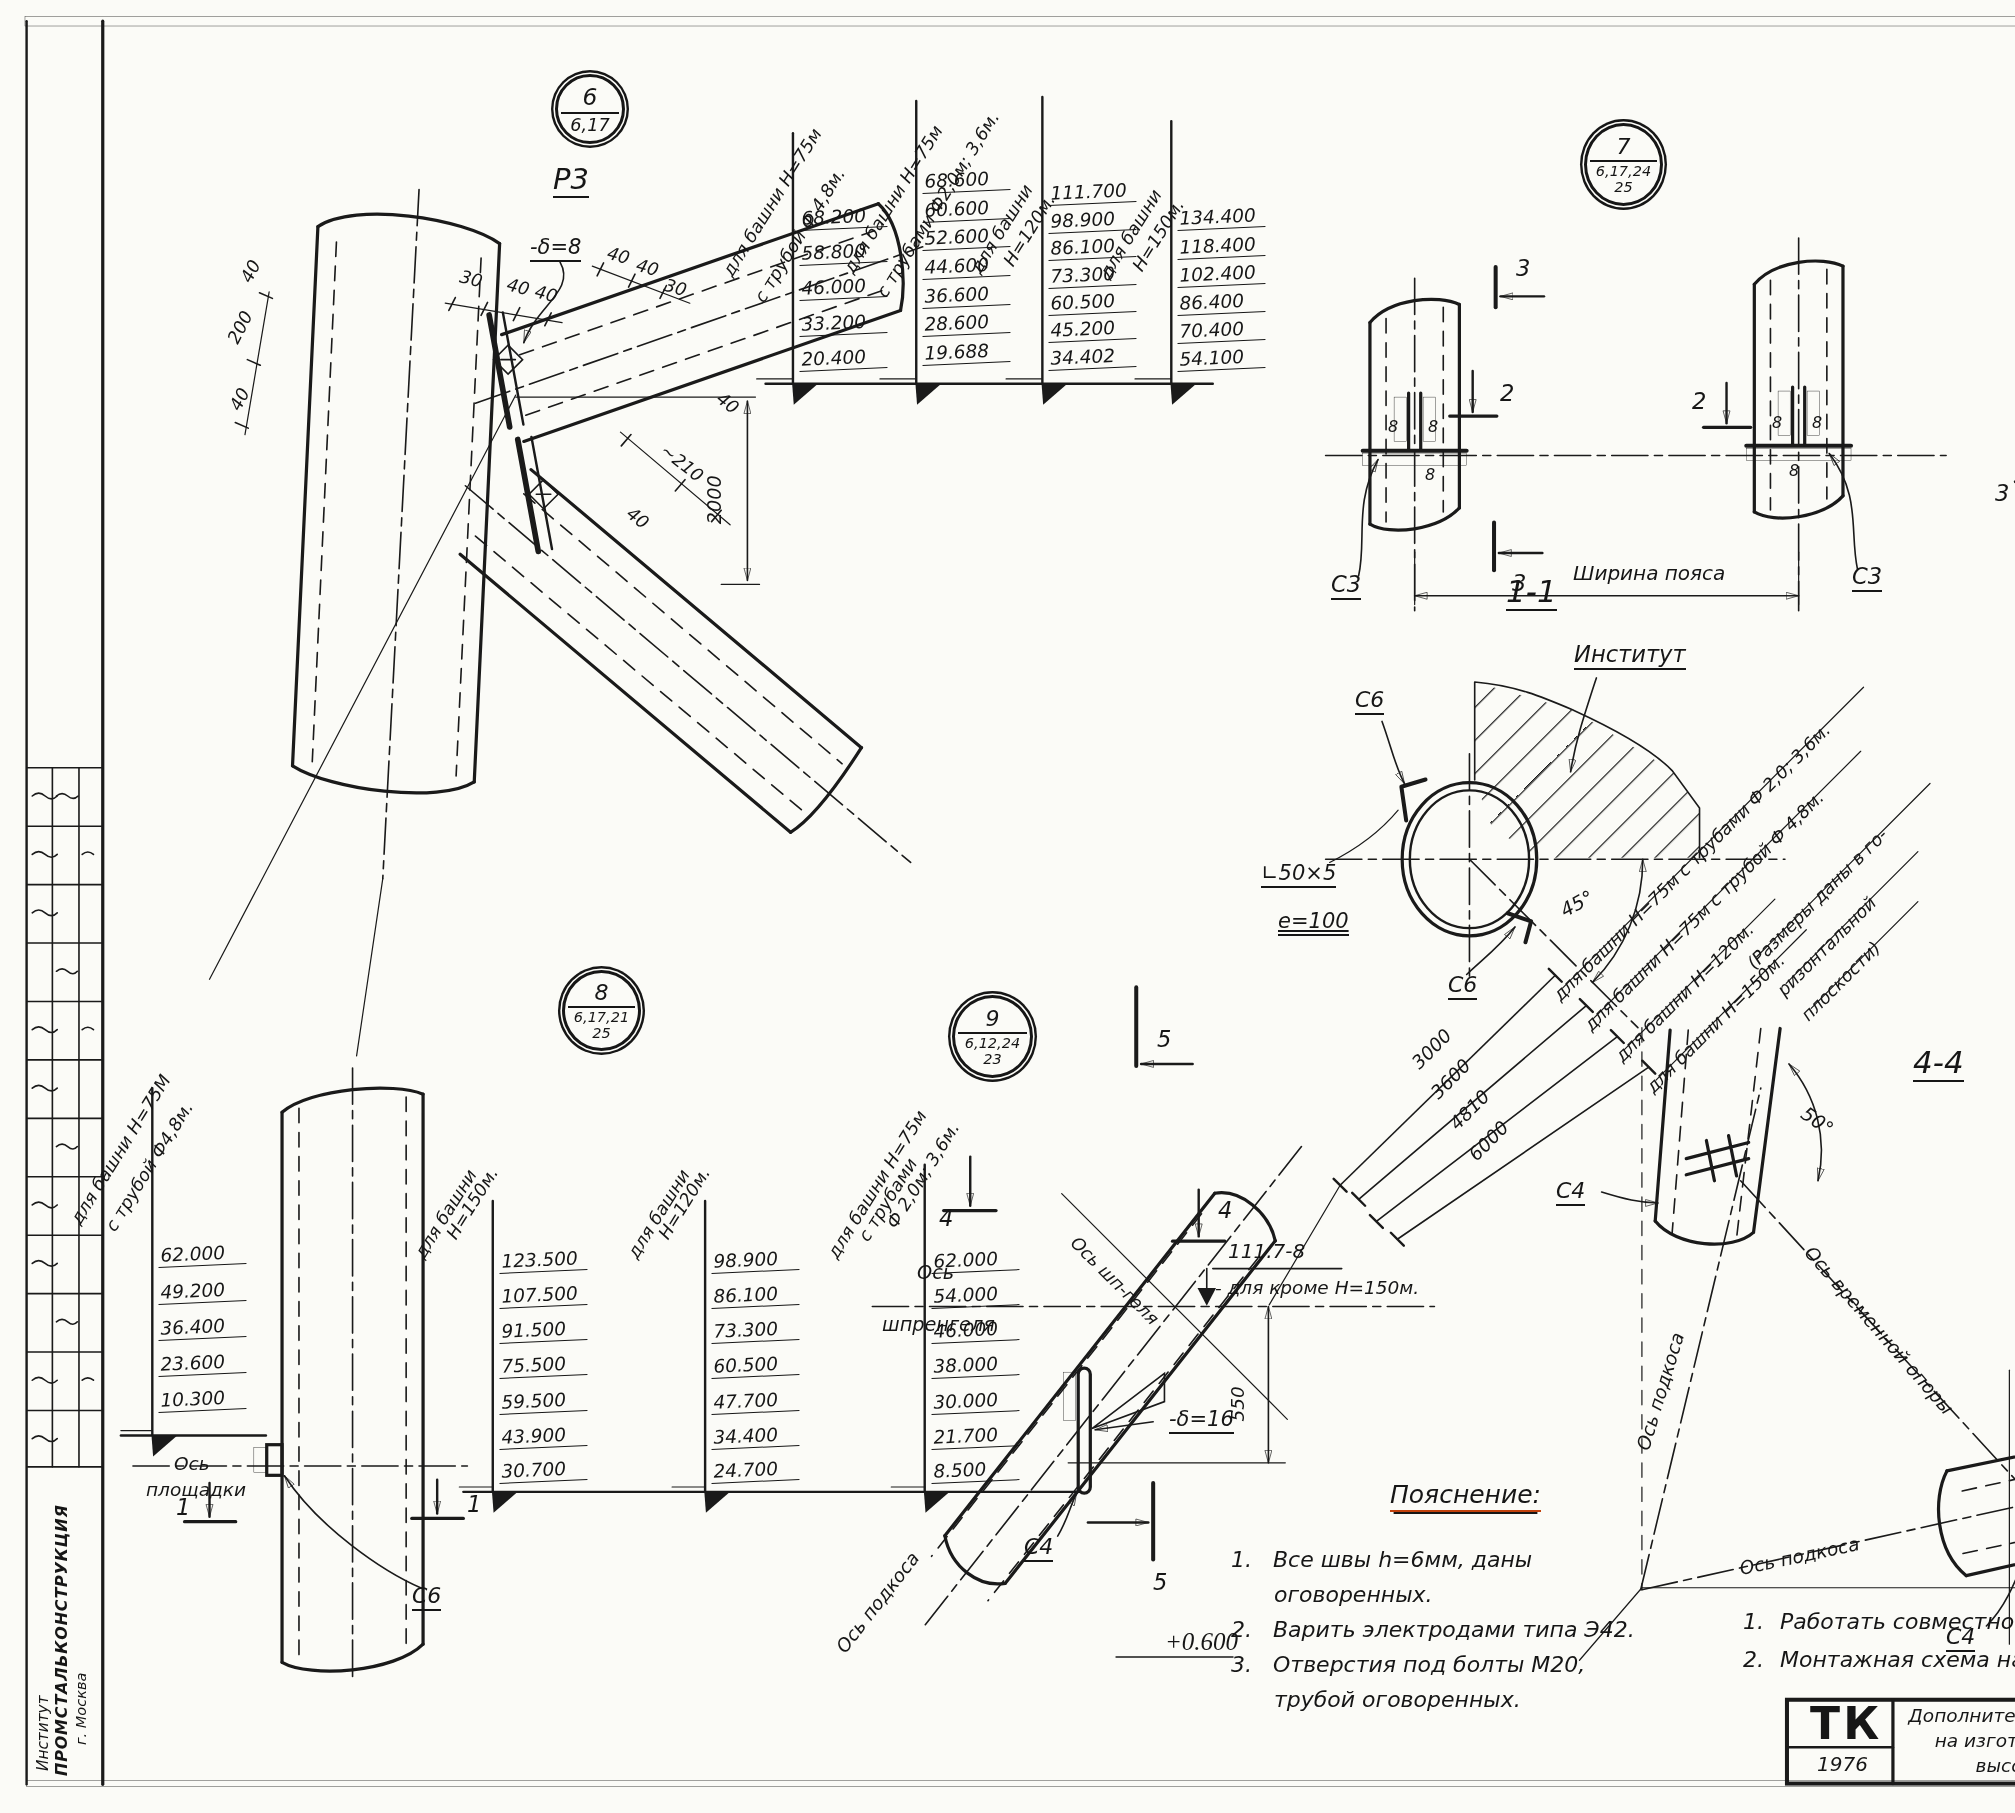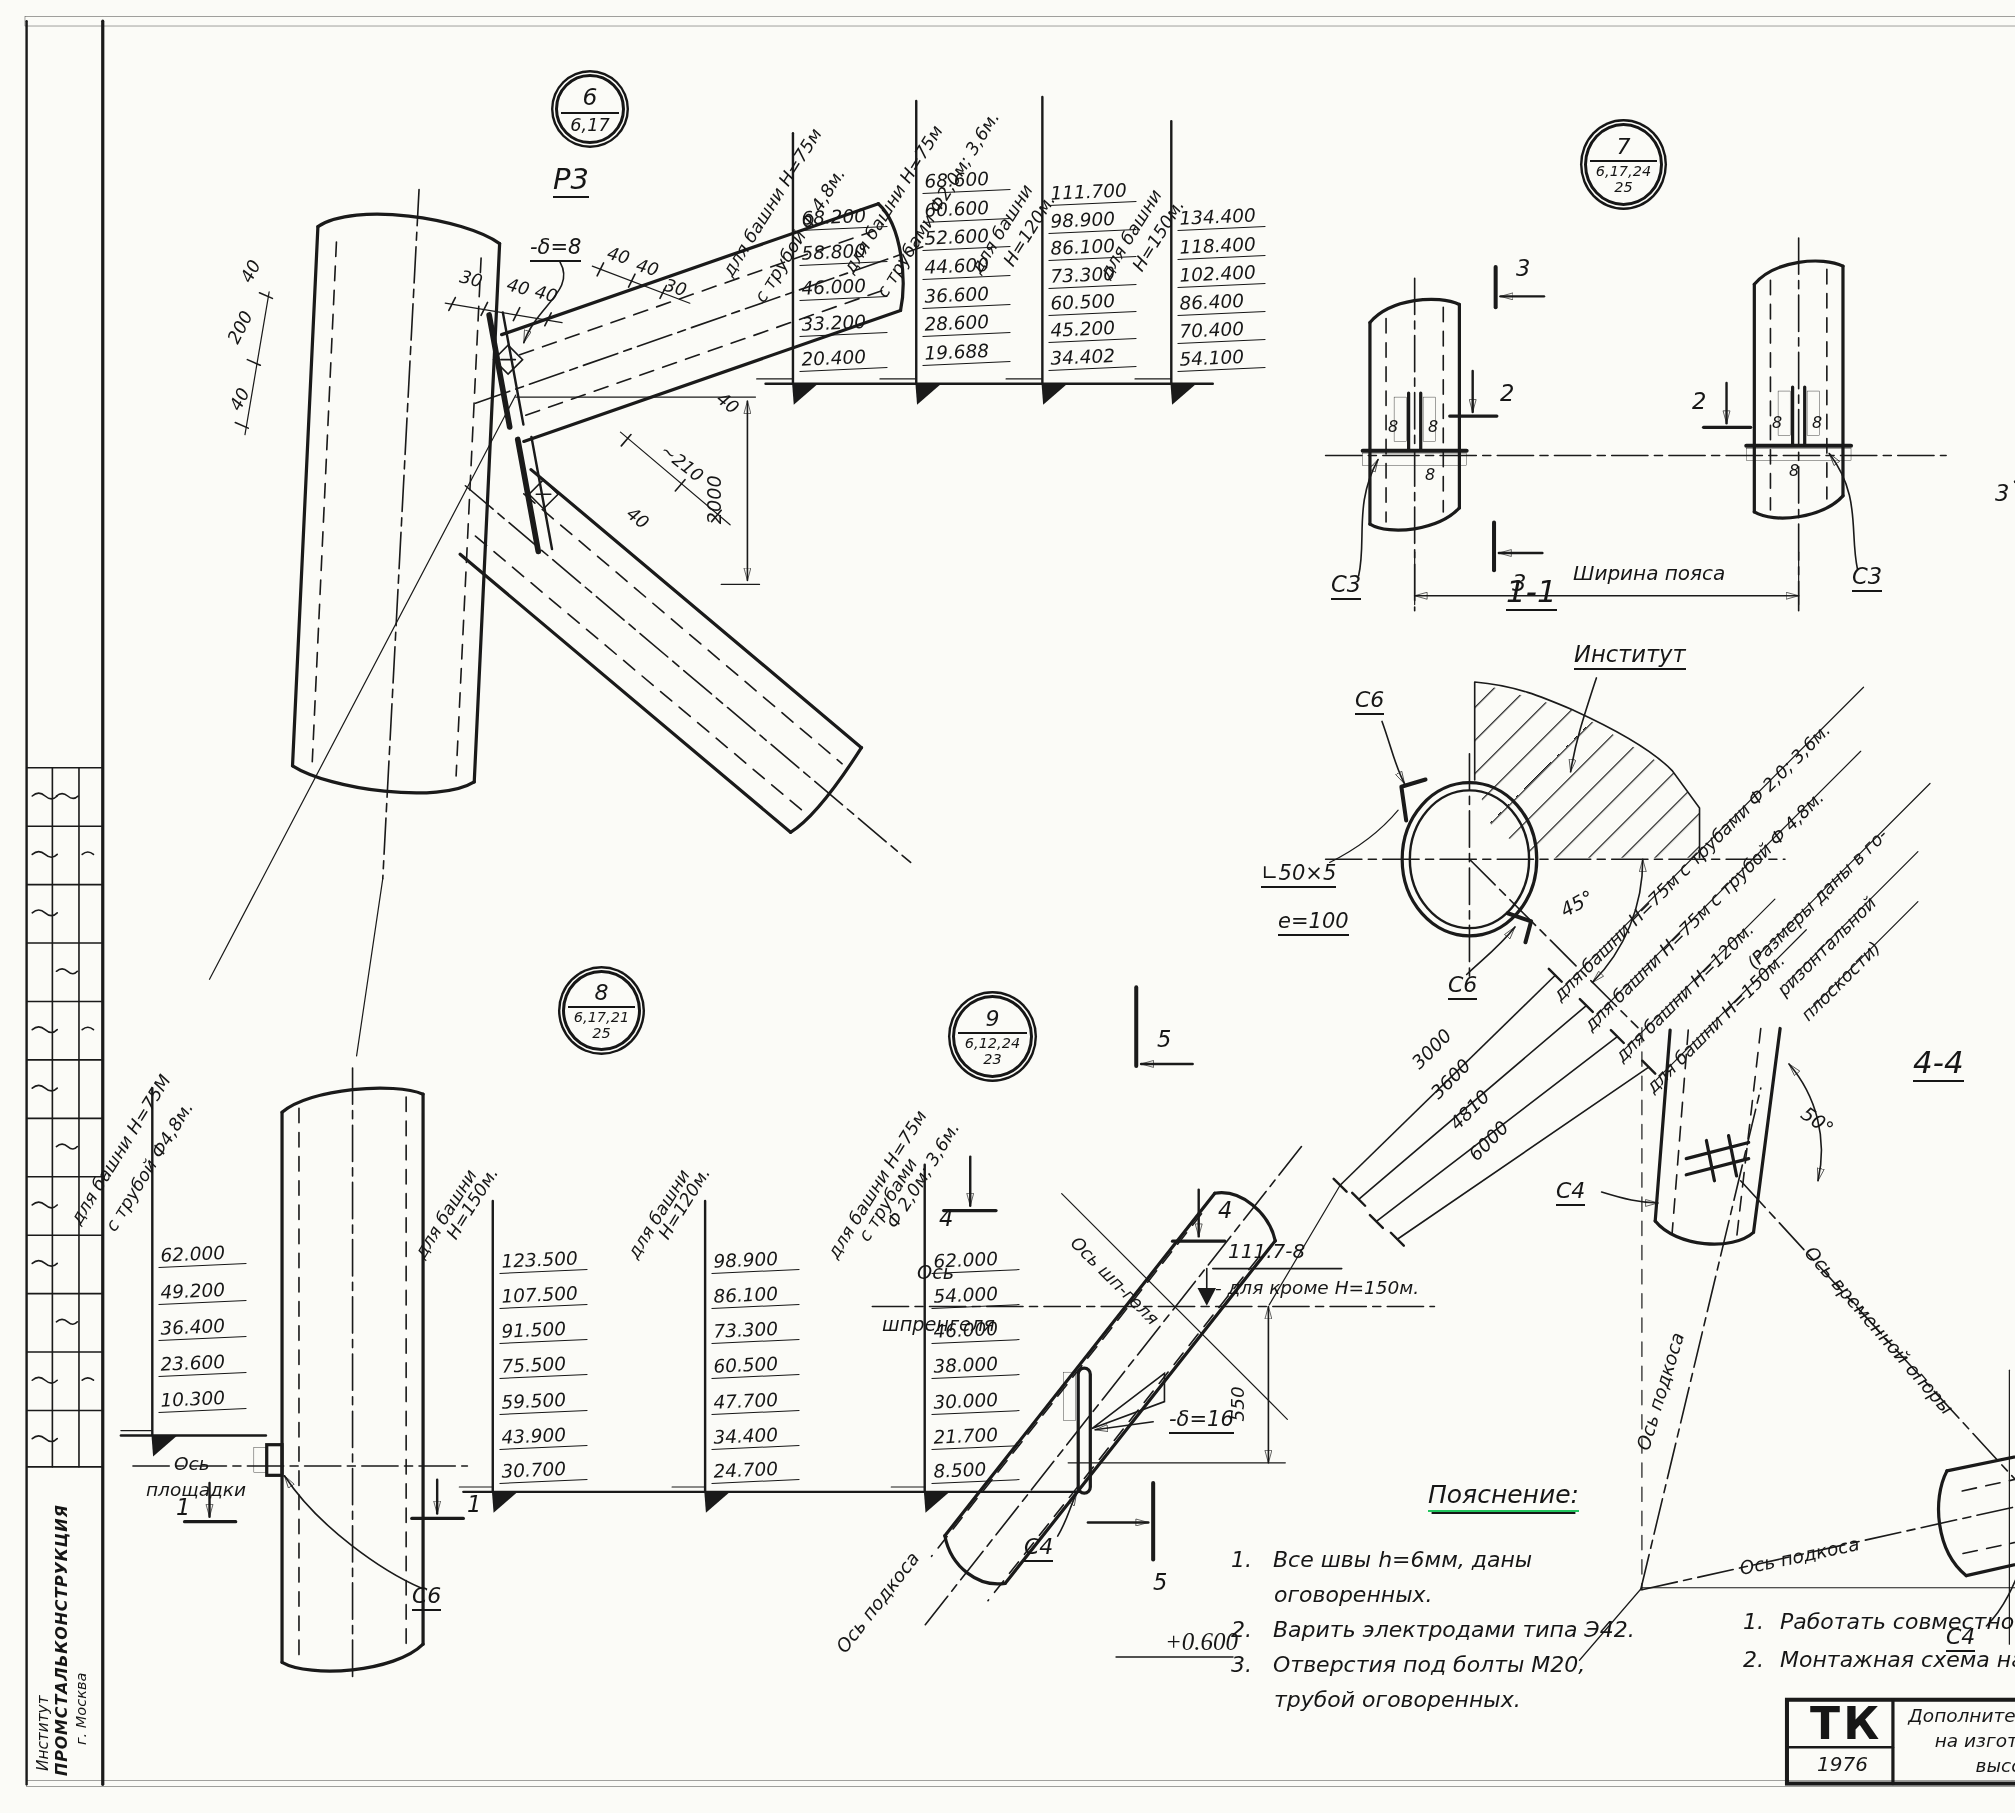--- a/index.html
+++ b/index.html
@@ -6,21 +6,21 @@
   #sheet{position:relative;width:2536px;height:1814px;background:#fbfbf7;overflow:hidden;
          font-family:"DejaVu Sans",sans-serif;color:#161616;}
   #lines{position:absolute;left:0;top:0;}
   #lines line,#lines path,#lines rect,#lines circle,#lines ellipse,#lines polyline{stroke:#1a1a1a;fill:none;stroke-linecap:round;}
   .w10{stroke-width:10}.w8{stroke-width:8}.w6{stroke-width:6}.w4{stroke-width:4}.w3{stroke-width:3}.w14{stroke-width:14}
   .cl{stroke-dasharray:90 16 20 16}
   .hd{stroke-dasharray:36 24}
   .fillb{fill:#1a1a1a;stroke:none}
   .t{position:absolute;font-style:italic;white-space:nowrap;line-height:1.05;}
   .u{border-bottom:2px solid #161616;padding-bottom:1.6px;}
-  .u2{border-bottom:2px solid #22c55e;padding-bottom:2px;box-shadow:0 5.6px 0 -3.6px #161616;margin-left:38px;}
+  .u2{border-bottom:2px solid #c2410c;padding-bottom:2px;box-shadow:0 5.6px 0 -3.6px #161616;}
   .rot{transform-origin:0 100%;}
   .tv{position:absolute;font-style:italic;font-size:18.5px;border-bottom:1.6px solid #161616;
       padding:0 4.8px 0.8px 2.4px;transform:rotate(-2.5deg);min-width:81px;}
   .node-marker{position:absolute;border:3.2px solid #161616;border-radius:50%;
       box-shadow:0 0 0 1.6px #fbfbf7,0 0 0 4px #161616;
       display:flex;flex-direction:column;align-items:center;justify-content:center;background:#fbfbf7;}
   .node-marker .bar{height:2.4px;background:#161616;width:92%;margin:1.2px 0;}
   .node-marker div{font-style:italic;}
   .secnum{font-size:22.6px;font-style:italic;}
   .tb-cell{position:absolute;display:flex;align-items:center;justify-content:center;text-align:center;}
@@ -556,21 +556,21 @@
 <div class="t" style="left:1573px;top:563px;font-size:20px;">Ширина пояса</div>
 <div class="t u" style="left:1331px;top:573px;font-size:22.6px;">С3</div>
 <div class="t u" style="left:1852px;top:565px;font-size:22.6px;">С3</div>
 
 <div class="t secnum" style="left:1995px;top:482px;">3</div>
 
 <div class="t u" style="left:1506px;top:575px;font-size:31px;">1-1</div>
 <div class="t u" style="left:1574px;top:643px;font-size:22.6px;">Институт</div>
 <div class="t u" style="left:1355px;top:688px;font-size:22px;">С6</div>
 <div class="t u" style="left:1261px;top:862px;font-size:21px;">∟50×5</div>
-<div class="t u" style="left:1278px;top:910px;font-size:21px;">e=100</div>
+<div class="t u" style="left:1278px;top:910px;font-size:21px;text-decoration:underline;">e=100</div>
 <div class="t u" style="left:1448px;top:973px;font-size:22px;">С6</div>
 <div class="t rot" style="left:1567px;top:901px;font-size:19.3px;transform:rotate(-28deg);">45°</div>
 
 <div class="t rot" style="left:1422px;top:1053px;font-size:18.5px;transform:rotate(-45deg);">3000</div>
 <div class="t rot" style="left:1441px;top:1083px;font-size:18.5px;transform:rotate(-45deg);">3600</div>
 <div class="t rot" style="left:1460px;top:1114px;font-size:18.5px;transform:rotate(-45deg);">4810</div>
 <div class="t rot" style="left:1479px;top:1145px;font-size:18.5px;transform:rotate(-45deg);">6000</div>
 <div class="t rot" style="left:1563px;top:986px;font-size:17.7px;transform:rotate(-45deg);">для башни H=75м с трубами Ф 2,0; 3,6м.</div>
 <div class="t rot" style="left:1594px;top:1016px;font-size:17.7px;transform:rotate(-45deg);">для башни H=75м с трубой Ф 4,8м.</div>
 <div class="t rot" style="left:1625px;top:1047px;font-size:17.7px;transform:rotate(-45deg);">для башни H=120м.</div>

